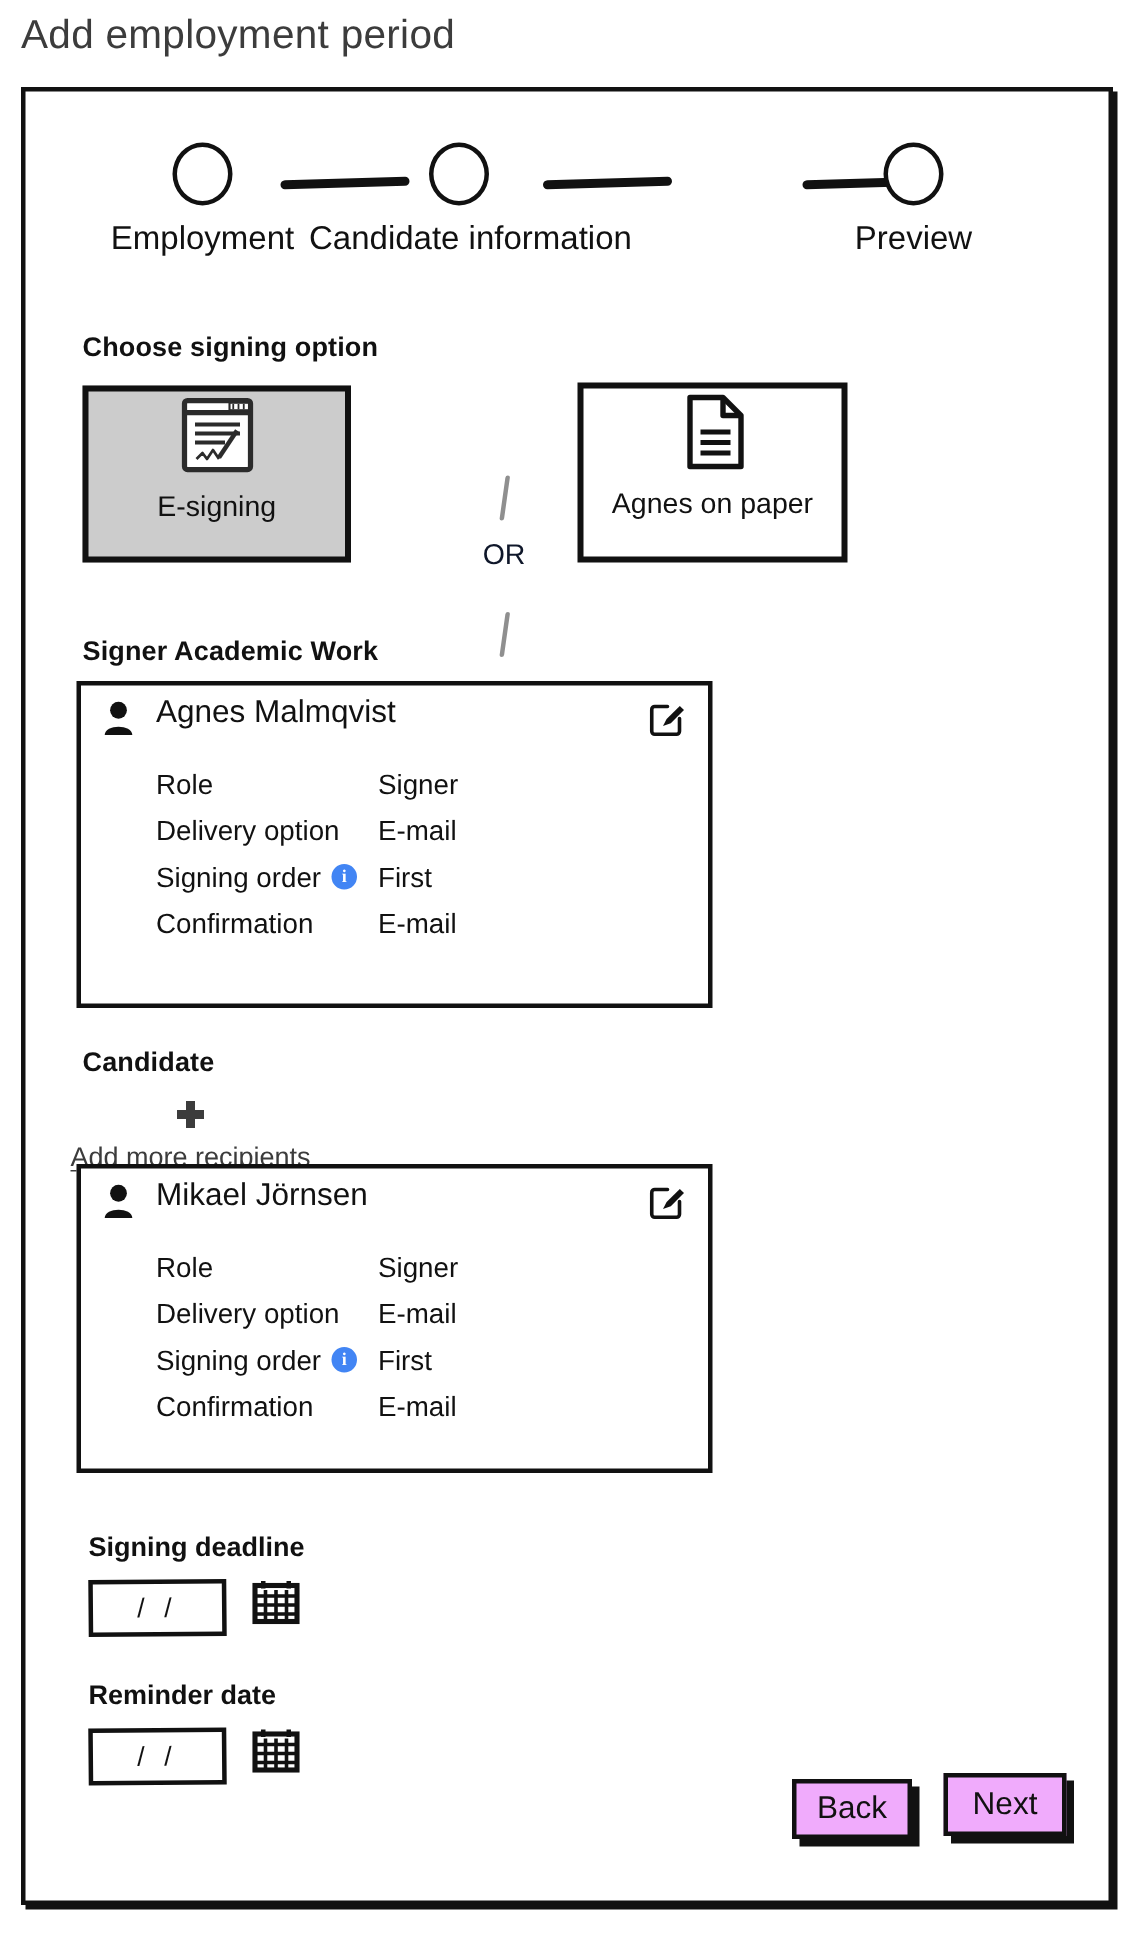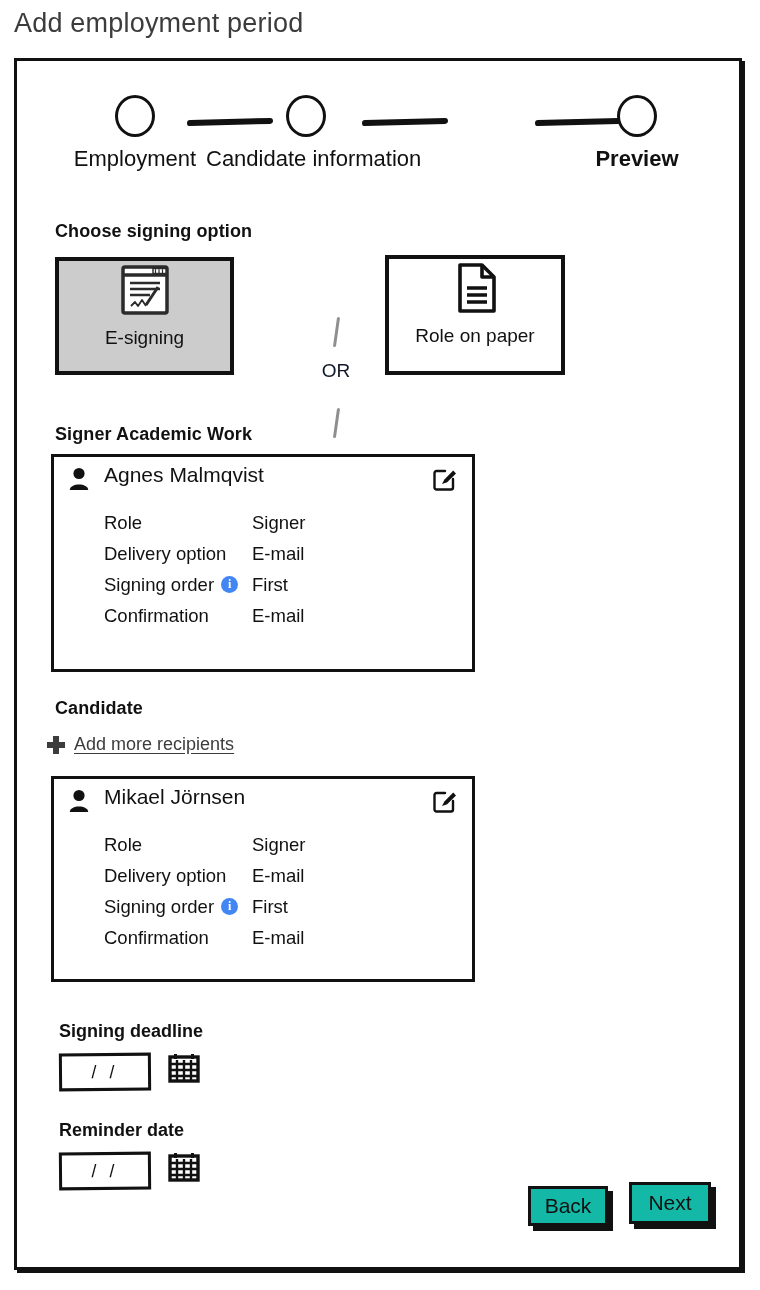--- a/index.html
+++ b/index.html
@@ -197,20 +197,21 @@
 
   
   #add-recipients-link {
     position: absolute;
     left: 44px;
     top: 731px;
     display: flex;
     align-items: center;
     gap: 9px;
     cursor: pointer;
+    flex-direction: column;
   }
   #add-recipients-link .plus-icon {
     position: relative;
     width: 18px;
     height: 18px;
   }
   #add-recipients-link .plus-icon::before,
   #add-recipients-link .plus-icon::after {
     content: "";
     position: absolute;
@@ -255,21 +256,21 @@
     position: absolute;
     width: 34px;
     height: 34px;
     cursor: pointer;
   }
 
   
   .wire-button {
     position: absolute;
     border: 3px solid #111111;
-    background: #14b8a6;
+    background: #f0abfc;
     box-sizing: border-box;
     box-shadow: 5px 5px 0 0 #111111;
     font-family: "Liberation Sans", sans-serif;
     font-size: 21px;
     color: #111111;
     cursor: pointer;
     padding: 0;
   }
 </style>
 </head>
@@ -289,21 +290,21 @@
       <div class="step-circle"></div>
       <div class="step-label">Employment</div>
     </div>
 
     <div class="step" style="left:189px; top:14px;">
       <div class="step-circle"></div>
       <div class="step-label">Candidate information</div>
     </div>
 
 
-    <div class="step" style="left:520px; top:14px;font-weight:bold;">
+    <div class="step" style="left:492px; top:14px;">
       <div class="step-circle"></div>
       <div class="step-label">Preview</div>
     </div>
   </div>
 
   <div class="section-heading" style="left:38px; top:160px;">Choose signing option</div>
 
   <div class="option-box selected" style="left:38px; top:196px; width:179px; height:118px;">
     <span class="option-icon">
       <svg width="58" height="58" viewBox="0 0 58 58">
@@ -326,21 +327,21 @@
   </div>
 
   <div class="option-box" style="left:368px; top:194px; width:180px; height:120px;">
     <span class="option-icon">
       <svg width="56" height="58" viewBox="0 0 56 58">
         <path d="M13 6 H35 L47 18 V52 H13 Z" fill="#ffffff" stroke="#111111" stroke-width="3.6" stroke-linejoin="round"></path>
         <path d="M35 6 V18 H47" fill="none" stroke="#111111" stroke-width="3.6" stroke-linejoin="round"></path>
         <path d="M20 29 H40 M20 36 H40 M20 43 H40" stroke="#111111" stroke-width="3.4"></path>
       </svg>
     </span>
-    <span class="option-label">Role on paper</span>
+    <span class="option-label">Agnes on paper</span>
   </div>
 
   <div class="section-heading" style="left:38px; top:363px;">Signer Academic Work</div>
 
   <div class="person-card" style="left:34px; top:393px; width:424px; height:218px;">
     <div class="person-header">
       <span class="person-icon">
         <svg width="22" height="24" viewBox="0 0 22 24">
           <circle cx="11" cy="6.5" r="5.6" fill="#111111"></circle>
           <path d="M1.8 23 C1.8 15.6 20.2 15.6 20.2 23 Z" fill="#111111"></path>

